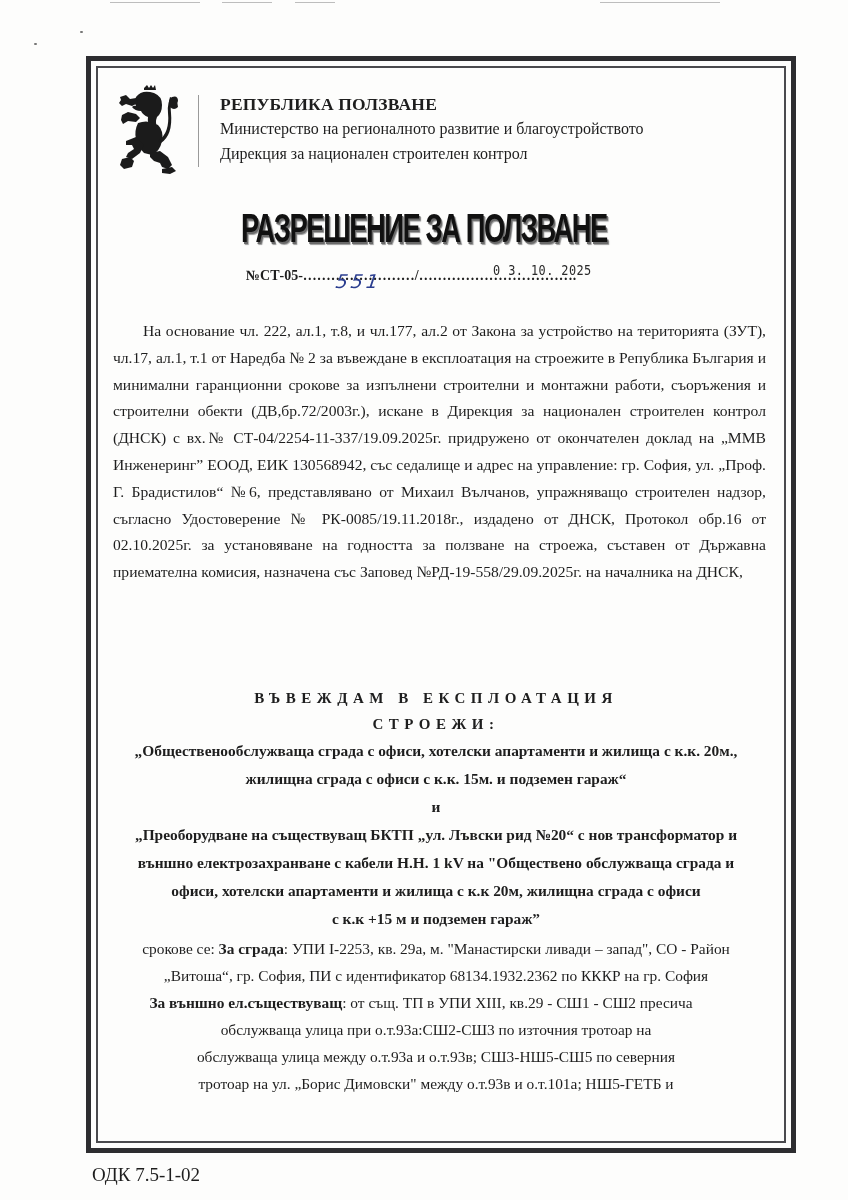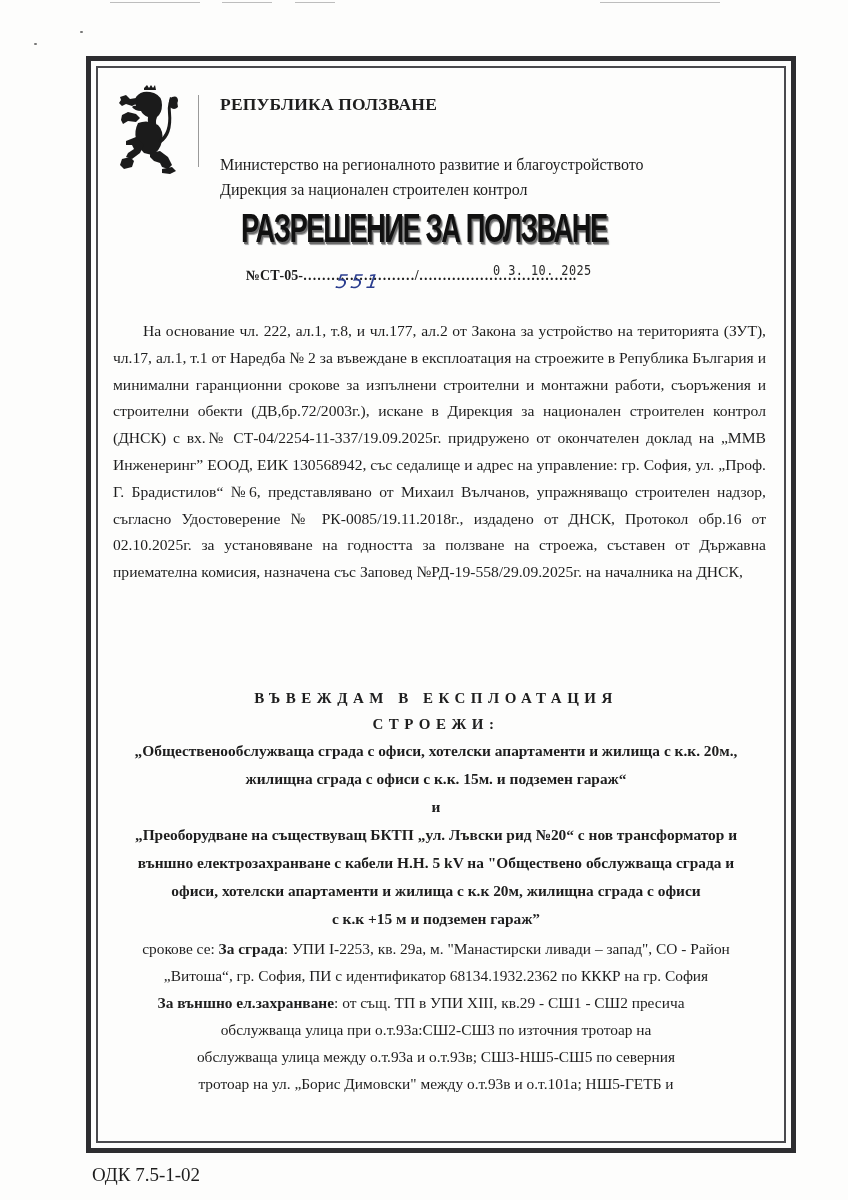--- a/index.html
+++ b/index.html
@@ -20,21 +20,21 @@
   }
   .frame-inner {
     position: absolute; left: 5px; top: 5px; right: 5px; bottom: 5px;
     border: 2px solid #4a4a4e;
   }
 
   .header { position: absolute; left: 118px; top: 85px; width: 620px; height: 95px; }
   .logo { position: absolute; left: 0; top: 0; width: 62px; height: 90px; }
   .logo-divider { position: absolute; left: 80px; top: 10px; width: 1px; height: 72px; background: #9a9a9a; }
   .org-title { position: absolute; left: 102px; top: 9px; font-size: 17.5px; font-weight: bold; letter-spacing: 0.2px; }
-  .org-line { position: absolute; left: 102px; font-size: 16px; margin-top: 36px; }
+  .org-line { position: absolute; left: 102px; font-size: 16px; }
   .org-line.l1 { top: 35px; }
   .org-line.l2 { top: 60px; }
 
   .doc-title {
     position: absolute; left: 0; width: 848px; top: 205px; text-align: center;
     font-family: "Liberation Sans", sans-serif; font-weight: bold;
     font-size: 35px; letter-spacing: -1.8px; color: #111;
     transform: scaleX(0.78) scaleY(1.15); transform-origin: 424px 0;
     text-shadow: 1.5px 1.5px 0 #6a6a6a, 2.5px 2.5px 1px #9a9a9a;
   }
@@ -118,28 +118,28 @@
 <div class="stamp-date">0 3. 10.  2025</div>
 
 <div class="body-para">На основание чл. 222, ал.1, т.8, и  чл.177, ал.2 от Закона за устройство на територията (ЗУТ), чл.17, ал.1, т.1 от Наредба № 2 за  въвеждане в експлоатация на строежите в Република България и минимални гаранционни срокове за изпълнени строителни и монтажни работи, съоръжения и строителни обекти (ДВ,бр.72/2003г.), искане в Дирекция за национален строителен контрол (ДНСК) с вх.№ СТ-04/2254-11-337/19.09.2025г. придружено от окончателен доклад на „ММВ Инженеринг” ЕООД, ЕИК 130568942, със седалище и адрес на управление: гр. София, ул. „Проф. Г. Брадистилов“ №6, представлявано от Михаил Вълчанов, упражняващо строителен надзор, съгласно Удостоверение № РК-0085/19.11.2018г., издадено от ДНСК, Протокол обр.16 от 02.10.2025г. за установяване на годността за ползване на строежа, съставен от Държавна приемателна комисия, назначена със Заповед №РД-19-558/29.09.2025г. на началника на ДНСК,</div>
 
 <div class="center-block spaced" style="top:690px">ВЪВЕЖДАМ В ЕКСПЛОАТАЦИЯ</div>
 <div class="center-block spaced" style="top:716px">СТРОЕЖИ:</div>
 <div class="center-block bold-line" style="top:742px">„Общественообслужваща сграда с офиси, хотелски апартаменти и жилища с к.к. 20м.,</div>
 <div class="center-block bold-line" style="top:770px">жилищна сграда с офиси с к.к. 15м. и подземен гараж“</div>
 <div class="center-block bold-line" style="top:798px">и</div>
 <div class="center-block bold-line" style="top:826px">„Преоборудване на съществуващ БКТП „ул. Лъвски рид №20“ с нов трансформатор и</div>
-<div class="center-block bold-line" style="top:854px">външно електрозахранване с кабели Н.Н. 5 kV на "Обществено обслужваща сграда и</div>
+<div class="center-block bold-line" style="top:854px">външно електрозахранване с кабели Н.Н. 1 kV на "Обществено обслужваща сграда и</div>
 <div class="center-block bold-line" style="top:882px">офиси, хотелски апартаменти  и жилища с к.к 20м, жилищна сграда с офиси</div>
 <div class="center-block bold-line" style="top:910px">с к.к +15 м и подземен гараж”</div>
 
 <div class="center-block normal-line" style="top:940px">
   <span>срокове се: </span><b>За сграда</b><span>: УПИ I-2253, кв. 29а, м. "Манастирски ливади – запад", СО - Район</span>
 </div>
 <div class="center-block normal-line" style="top:967px">„Витоша“, гр. София, ПИ с идентификатор 68134.1932.2362 по КККР на гр. София</div>
 <div class="center-block normal-line" style="top:994px;padding-right:30px;box-sizing:border-box">
-  <b>За външно ел.захранване</b><span>: от същ. ТП в УПИ XIII, кв.29 - СШ1 - СШ2 пресича</span>
+  <b>За външно ел.съществуващ</b><span>: от същ. ТП в УПИ XIII, кв.29 - СШ1 - СШ2 пресича</span>
 </div>
 <div class="center-block normal-line" style="top:1021px">обслужваща улица при о.т.93а:СШ2-СШ3 по източния тротоар на</div>
 <div class="center-block normal-line" style="top:1048px">обслужваща улица между о.т.93а и о.т.93в; СШ3-НШ5-СШ5 по северния</div>
 <div class="center-block normal-line" style="top:1075px">тротоар на ул. „Борис Димовски" между о.т.93в и о.т.101а; НШ5-ГЕТБ и</div>
 
 <div class="footer-code">ОДК 7.5-1-02</div>
 
 </body></html>

